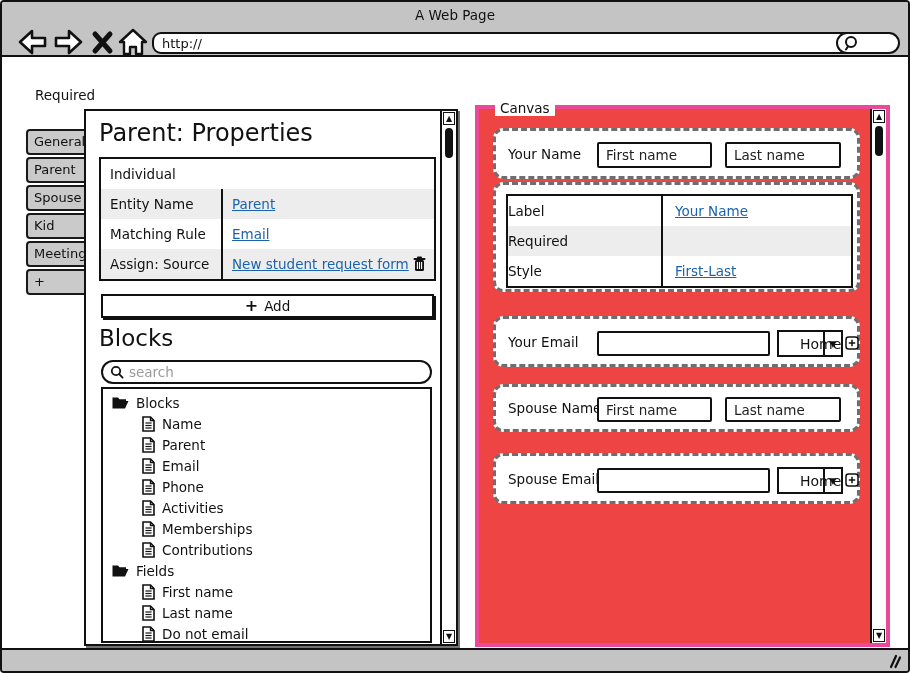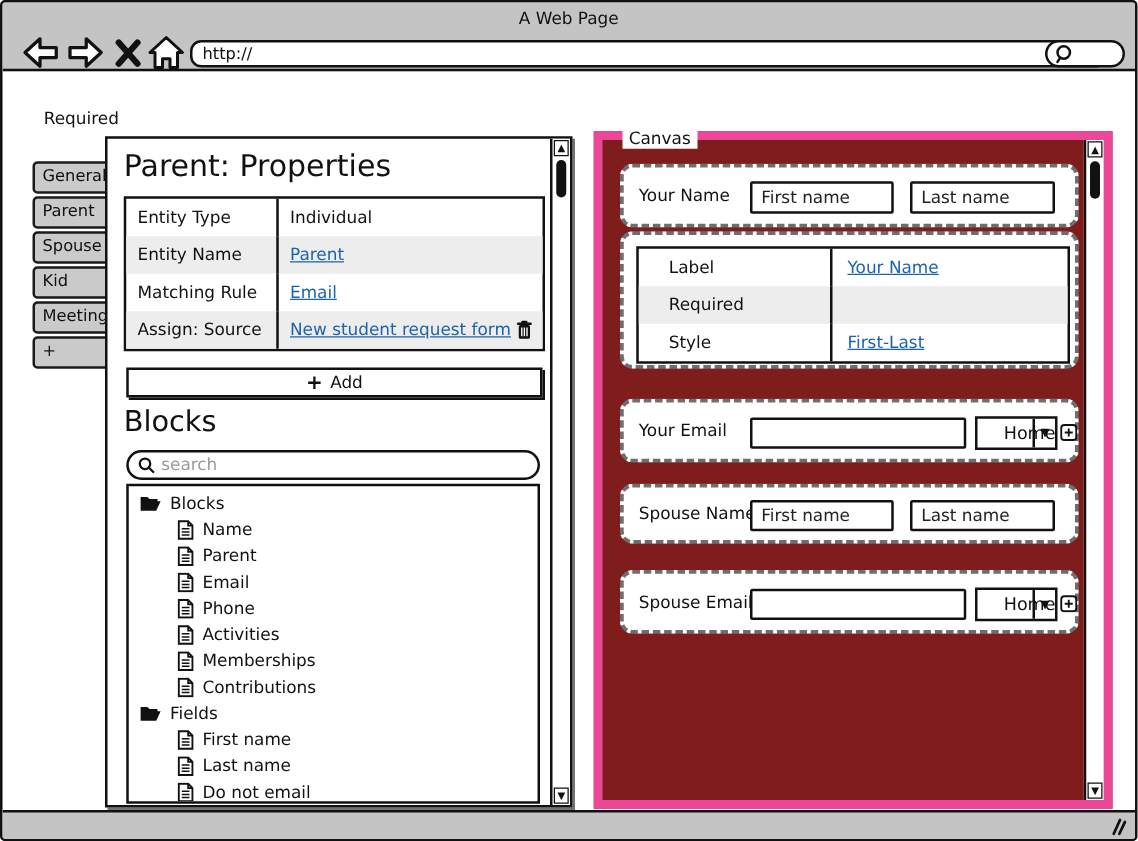--- a/index.html
+++ b/index.html
@@ -69,34 +69,34 @@
   .sb-btn { position:absolute; left:1px; right:1px; height:13px; background:#fff;
             border:1.5px solid #111; display:flex; align-items:center; justify-content:center;
             font-size:8px; color:#111; cursor:pointer; }
   .sb-btn.top { top:1px; }
   .sb-btn.bottom { bottom:1px; }
   .sb-thumb { position:absolute; left:3px; right:3px; top:17px; height:30px; background:#111;
               border-radius:4px; cursor:grab; }
 
   
   .canvas { position:absolute; left:473px; top:103px; width:415px; height:542px;
-            border:7px solid #ec4899; background:#7f1d1d; }
+            border:4px solid #ec4899; background:#ef4444; }
   .canvas-legend { position:absolute; top:-9px; left:16px; background:#fff; padding:0 5px;
                    font-size:13.5px; color:#111; }
   .dgroup { position:absolute; left:14px; width:367px; border:3px dashed #6e6e6e;
             border-radius:10px; background:#fff; }
   .glabel { position:absolute; left:12px; top:50%; transform:translateY(-50%);
             font-size:13.5px; color:#111; white-space:nowrap; }
   .winput { position:absolute; border:2.5px solid #111; border-radius:2px; background:#fff;
             font-size:13.5px; color:#222; padding:0 7px; font-family:"DejaVu Sans", sans-serif; }
   .ctable { position:absolute; left:10px; top:9px; width:347px; border:2px solid #111; background:#fff; }
   .crow { display:flex; height:30px; align-items:center; font-size:13.5px; }
   .crow.alt { background:#ededed; }
   .ckey { width:155px; border-right:2px solid #111; align-self:stretch; display:flex;
-          align-items:center; padding-left:24px; color:#111; }
+          align-items:center; padding-left:0; color:#111; }
   .cval { flex:1; padding-left:12px; }
   .combo { position:absolute; height:27px; border:2px solid #111; background:#fff; display:flex;
            cursor:pointer; }
   .combo-text { width:44px; display:flex; align-items:center; padding-left:21px; font-size:14px; color:#111; }
   .combo-arrow { width:18px; border-left:2px solid #111; display:flex; align-items:center;
                  justify-content:center; font-size:9px; color:#111; }
   .plus-sq { position:absolute; width:14px; height:14px; cursor:pointer; }
 </style>
 </head>
 <body>
@@ -135,21 +135,20 @@
   <div class="tab" style="top:183px">Spouse</div>
   <div class="tab" style="top:211px">Kid</div>
   <div class="tab" style="top:239px">Meeting</div>
   <div class="tab" style="top:267px">+</div>
 
   <div class="dialog">
     <div class="dialog-title">Parent: Properties</div>
 
     <div class="ptable">
       <div class="prow">
-        <div class="pkey">Entity Type</div>
         <div class="pval">
             <span>Individual</span>
           </div>
       </div>
       <div class="prow alt">
         <div class="pkey">Entity Name</div>
         <div class="pval">
             <span class="link">Parent</span>
           </div>
       </div>

